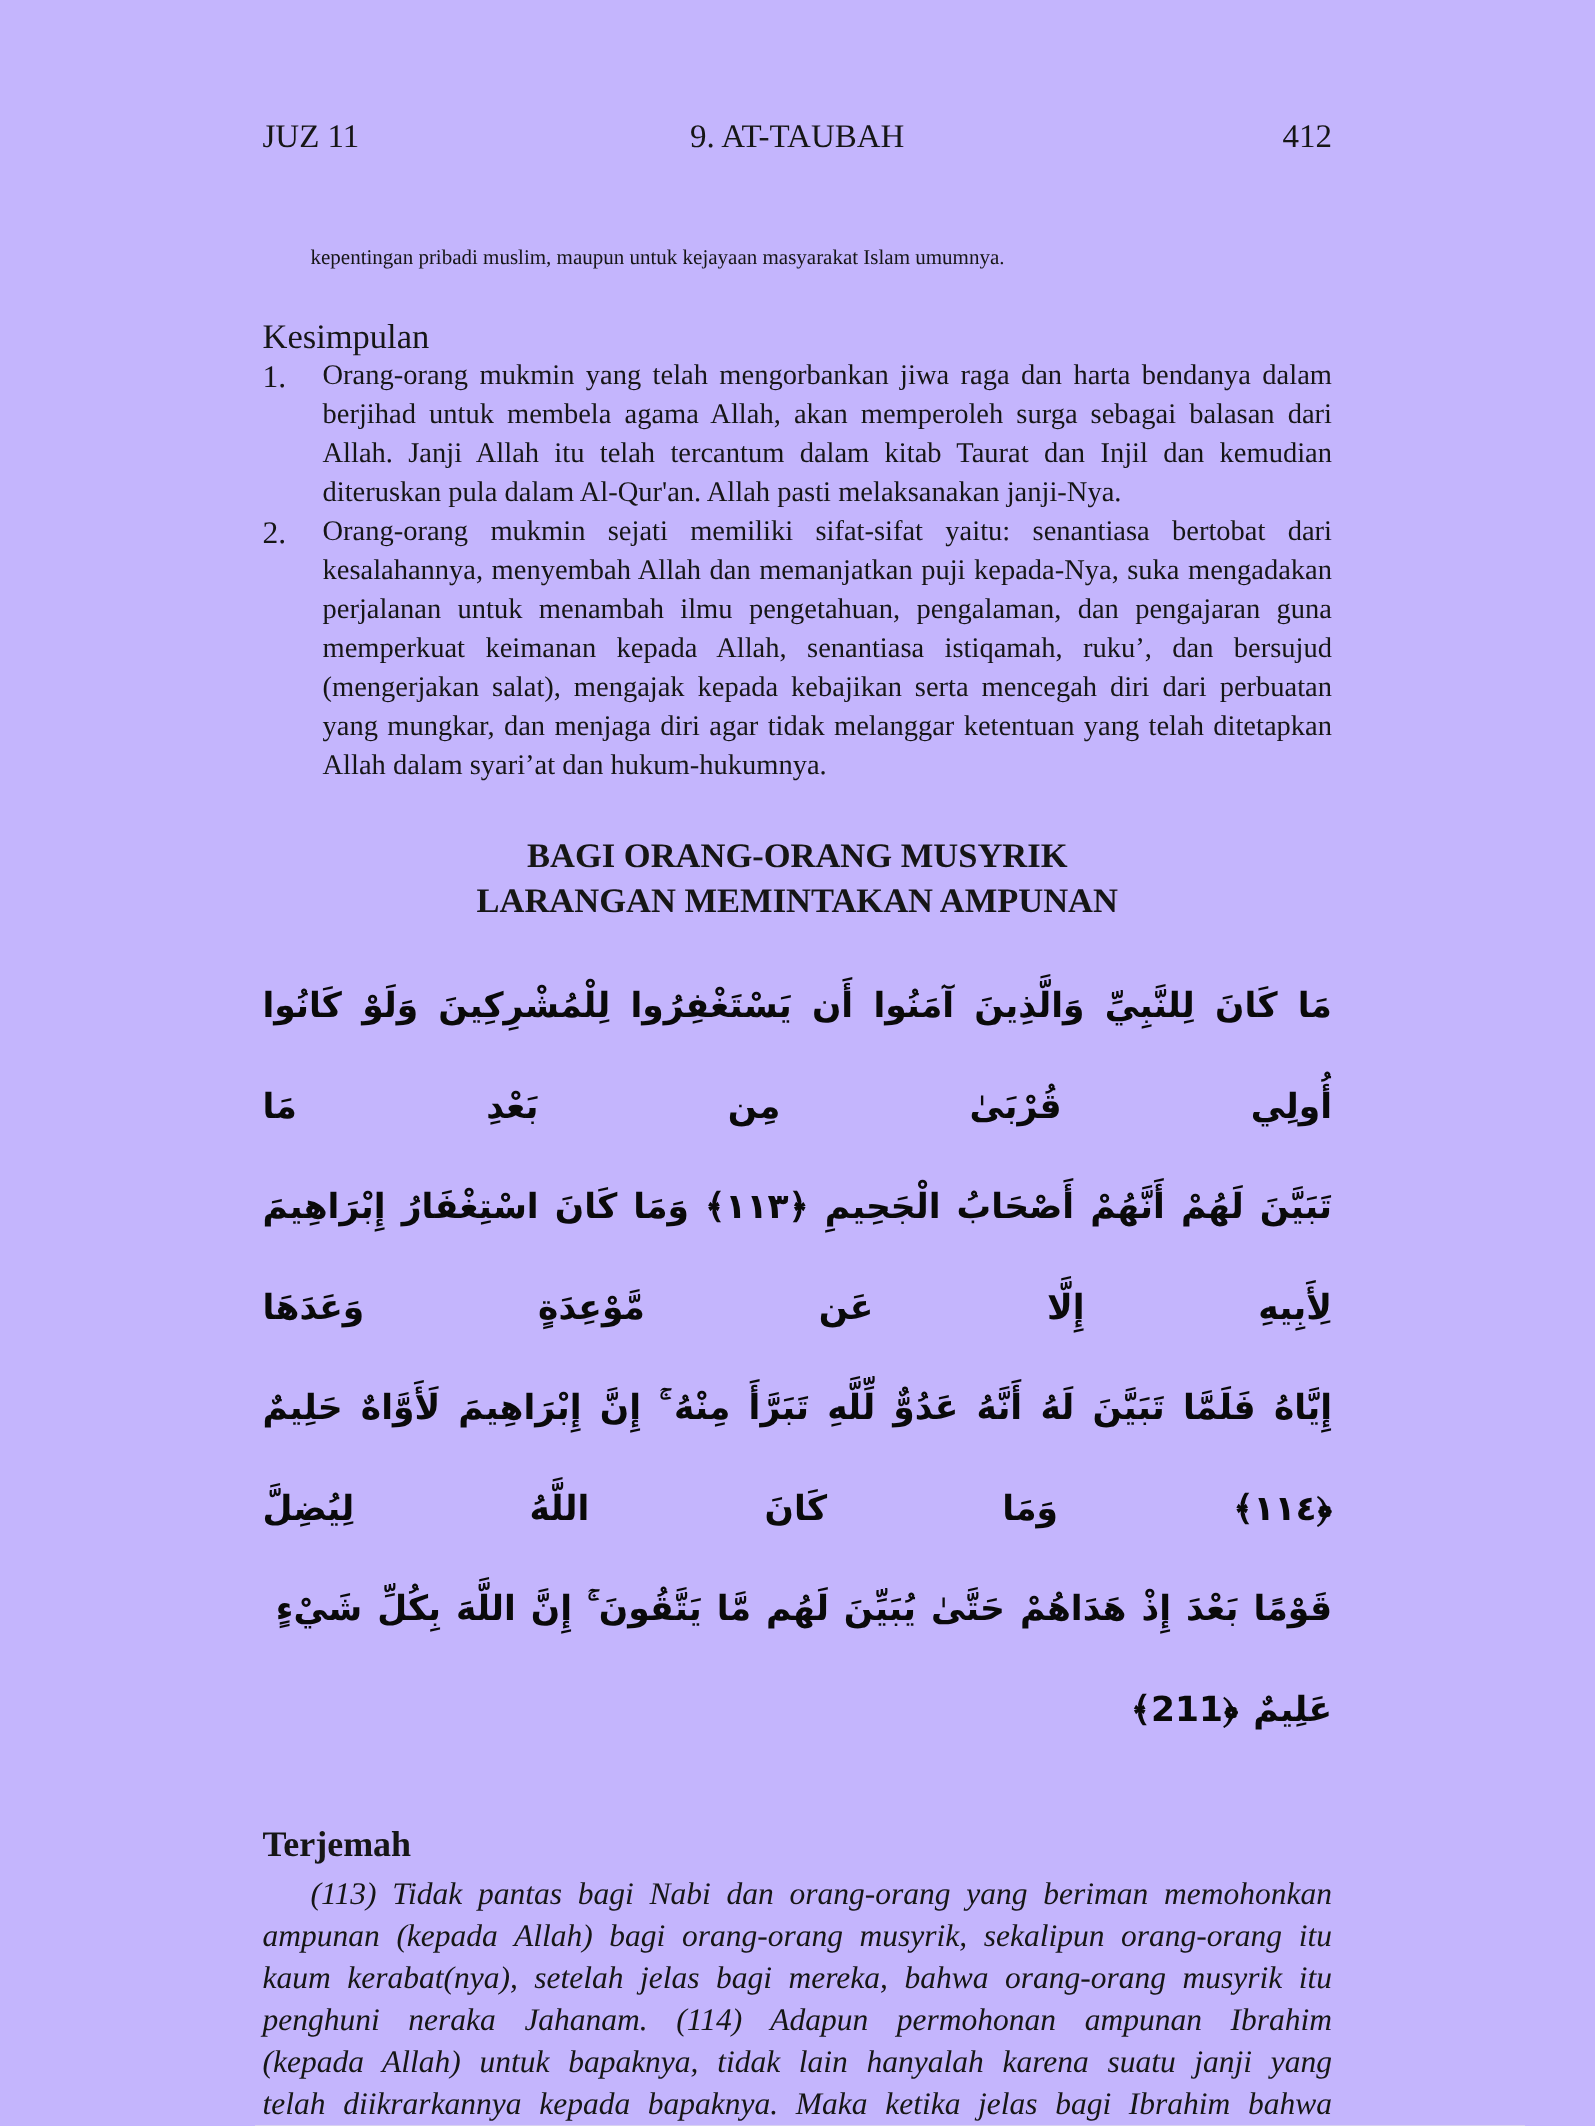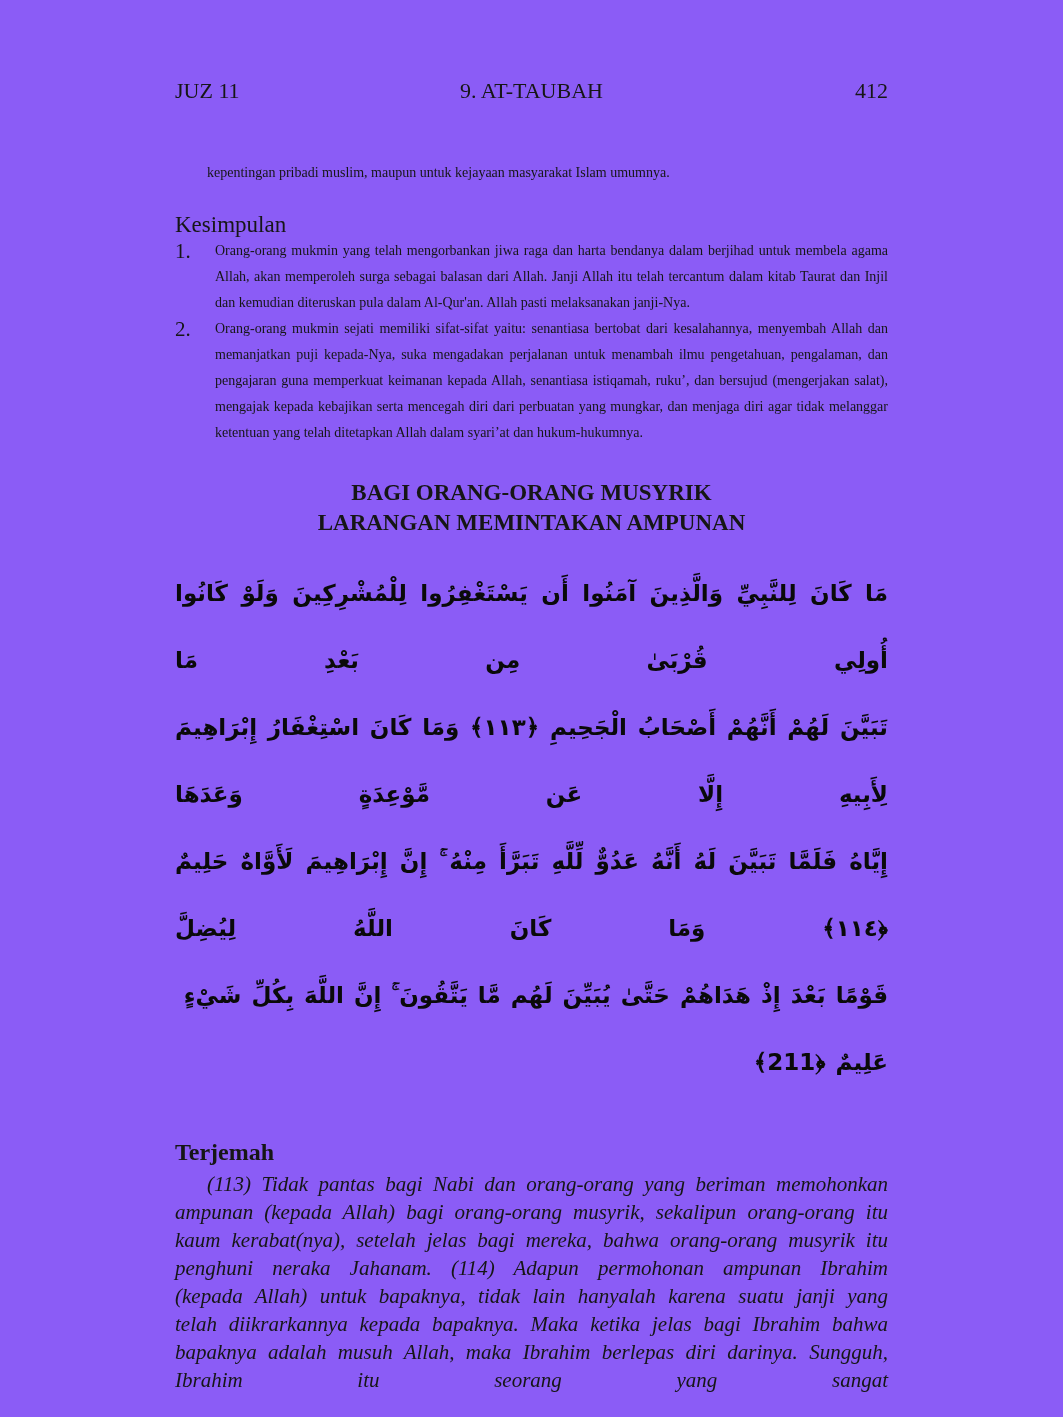--- a/index.html
+++ b/index.html
@@ -1,20 +1,20 @@
 <!DOCTYPE html>
 <html><head>
 <meta charset="utf-8">
 <style>
   html,body { margin:0; padding:0; background:#e8e8e8; }
   .page {
     position:relative;
     width:1063px; height:1417px;
     margin:0 auto;
-    background:#8b5cf6;
+    background:#c4b5fd;
     color:#161616;
     font-family:"Liberation Serif", serif;
     overflow:hidden;
   }
   .content {
     position:absolute;
     left:175px; top:0;
     width:713px;
   }
   
@@ -46,21 +46,21 @@
   }
   .list { margin-top:0; }
   .list-item { display:flex; }
   .list-num {
     flex:0 0 40px;
     font-size:21px;
     line-height:26px;
   }
   .list-text {
     flex:1 1 auto;
-    font-size:14px;
+    font-size:19px;
     line-height:26px;
     text-align:justify;
   }
   .section-heading {
     margin-top:32px;
     text-align:center;
     font-weight:bold;
     font-size:23px;
     line-height:30px;
   }

